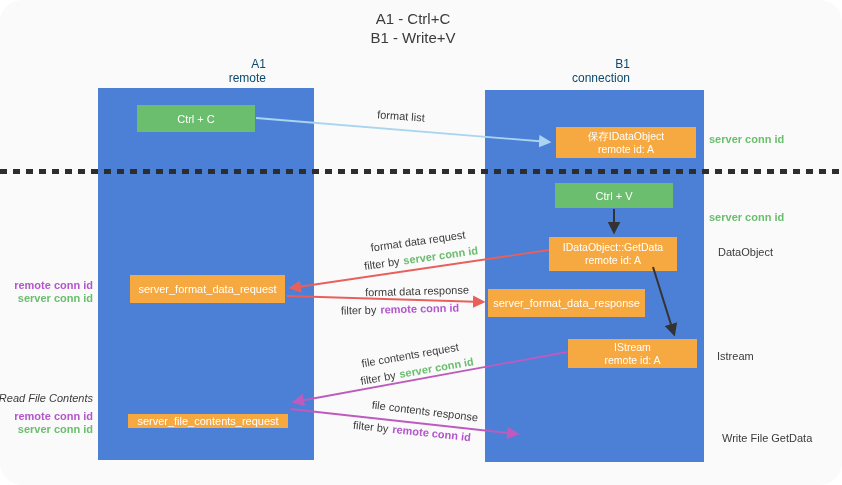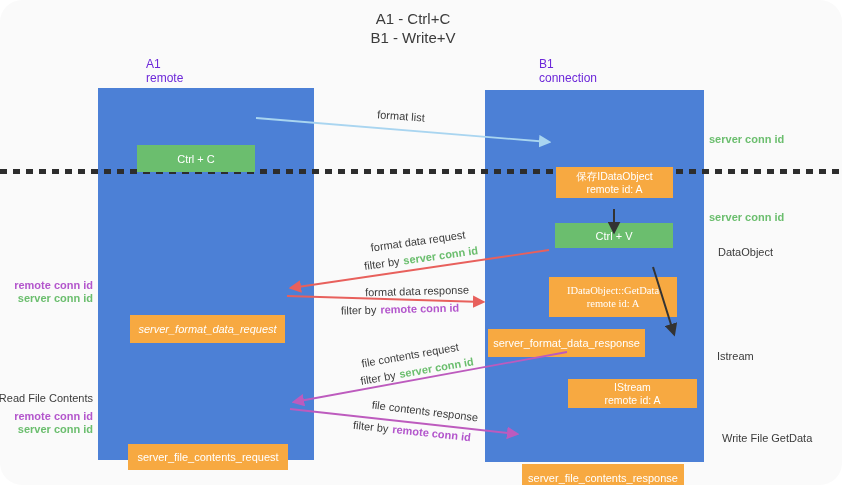--- a/index.html
+++ b/index.html
@@ -9,29 +9,29 @@
     font-family:"Liberation Sans", sans-serif;
     color:#3b3b3b;
     border-radius:22px;
   }
   .abs { position:absolute; }
   .title {
     left:308px; top:9px; width:210px; text-align:center;
     font-size:15px; line-height:19px; color:#3b3b3b; z-index:6;
   }
   .col { background:#4c80d6; z-index:1; }
-  .col-hdr { text-align:left; font-size:12px; line-height:14px; color:#6d28d9; z-index:2; }
+  .col-hdr { text-align:right; font-size:12px; line-height:14px; color:#0c4a6e; z-index:2; }
   .divider {
     left:0; top:169px; width:842px; height:5px; z-index:2;
     background:repeating-linear-gradient(90deg,#2d2d2d 0 7px, transparent 7px 13px);
   }
   .box {
     display:flex; flex-direction:column; align-items:center; justify-content:center;
     color:#ffffff; font-size:11px; line-height:14px; text-align:right;
-    z-index:3; white-space:nowrap;margin-top:40px;
+    z-index:3; white-space:nowrap;
   }
   .box.small { font-size:10.5px; line-height:13px; }
   .green-box { background:#6bbe6e; }
   .orange-box { background:#f7a941; }
   .side-label { font-size:11px; line-height:13px; white-space:nowrap; z-index:5; }
   .side-label.right-align { text-align:right; }
   .mid-label {
     font-size:11px; white-space:nowrap; z-index:5; color:#3b3b3b;
     transform:translate(-50%,-50%) rotate(var(--rot,0deg));
   }
@@ -48,72 +48,69 @@
 
   <div class="abs title">
     <div>A1 - Ctrl+C</div>
     <div>B1 - Write+V</div>
   </div>
 
   <div class="abs col-hdr" style="left:146px; top:57px; width:120px;">
     <div>A1</div>
     <div>remote</div>
   </div>
-  <div class="abs col-hdr" style="left:539px; top:57px; width:120px;">
+  <div class="abs col-hdr" style="left:510px; top:57px; width:120px;">
     <div>B1</div>
     <div>connection</div>
   </div>
 
   <div class="abs col" style="left:98px; top:88px; width:216px; height:372px;"></div>
   <div class="abs col" style="left:485px; top:90px; width:219px; height:372px;"></div>
 
   <div class="abs divider"></div>
 
   <div class="abs box green-box" style="left:137px; top:105px; width:118px; height:27px;">
     <span>Ctrl + C</span>
   </div>
 
-  <div class="abs box orange-box small" style="left:556px; top:127px; width:117px; height:31px;">
+  <div class="abs box orange-box small" style="left:556px; top:127px; width:140px; height:31px;">
     <span>保存IDataObject</span>
     <span>remote id: A</span>
   </div>
 
   <div class="abs box green-box" style="left:555px; top:183px; width:118px; height:25px;">
     <span>Ctrl + V</span>
   </div>
 
-  <div class="abs box orange-box small" style="left:549px; top:237px; width:128px; height:40px;font-family:Liberation Serif, serif;">
+  <div class="abs box orange-box small" style="left:549px; top:237px; width:128px; height:34px;">
     <span>IDataObject::GetData</span>
     <span>remote id: A</span>
   </div>
 
-  <div class="abs box orange-box" style="left:130px; top:275px; width:155px; height:28px;font-style:italic;">
+  <div class="abs box orange-box" style="left:130px; top:275px; width:155px; height:28px;">
     <span>server_format_data_request</span>
   </div>
 
   <div class="abs box orange-box" style="left:488px; top:289px; width:157px; height:28px;">
     <span>server_format_data_response</span>
   </div>
 
   <div class="abs box orange-box small" style="left:568px; top:339px; width:129px; height:29px;">
     <span>IStream</span>
     <span>remote id: A</span>
   </div>
 
-  <div class="abs box orange-box" style="left:128px; top:404px; width:160px; height:26px;">
+  <div class="abs box orange-box" style="left:128px; top:414px; width:160px; height:14px;">
     <span>server_file_contents_request</span>
   </div>
 
-  <div class="abs box orange-box" style="left:522px; top:424px; width:162px; height:28px;">
-    <span>server_file_contents_response</span>
-  </div>
 
   <div class="abs side-label right-align tx-purple" style="right:749px; top:279px;">remote conn id</div>
   <div class="abs side-label right-align tx-green" style="right:749px; top:292px;">server conn id</div>
-  <div class="abs side-label right-align tx-dark" style="right:749px; top:392px;">Read File Contents</div>
+  <div class="abs side-label right-align tx-dark" style="right:749px; top:392px;font-style:italic;">Read File Contents</div>
   <div class="abs side-label right-align tx-purple" style="right:749px; top:410px;">remote conn id</div>
   <div class="abs side-label right-align tx-green" style="right:749px; top:423px;">server conn id</div>
 
   <div class="abs side-label tx-green" style="left:709px; top:133px;">server conn id</div>
   <div class="abs side-label tx-green" style="left:709px; top:211px;">server conn id</div>
   <div class="abs side-label tx-dark" style="left:712px; top:246px;">DataObject</div>
   <div class="abs side-label tx-dark" style="left:711px; top:350px;">Istream</div>
   <div class="abs side-label tx-dark" style="left:716px; top:432px;">Write File GetData</div>
 
   <div class="abs mid-label" style="left:401px; top:116px; --rot:4deg;">format list</div>

